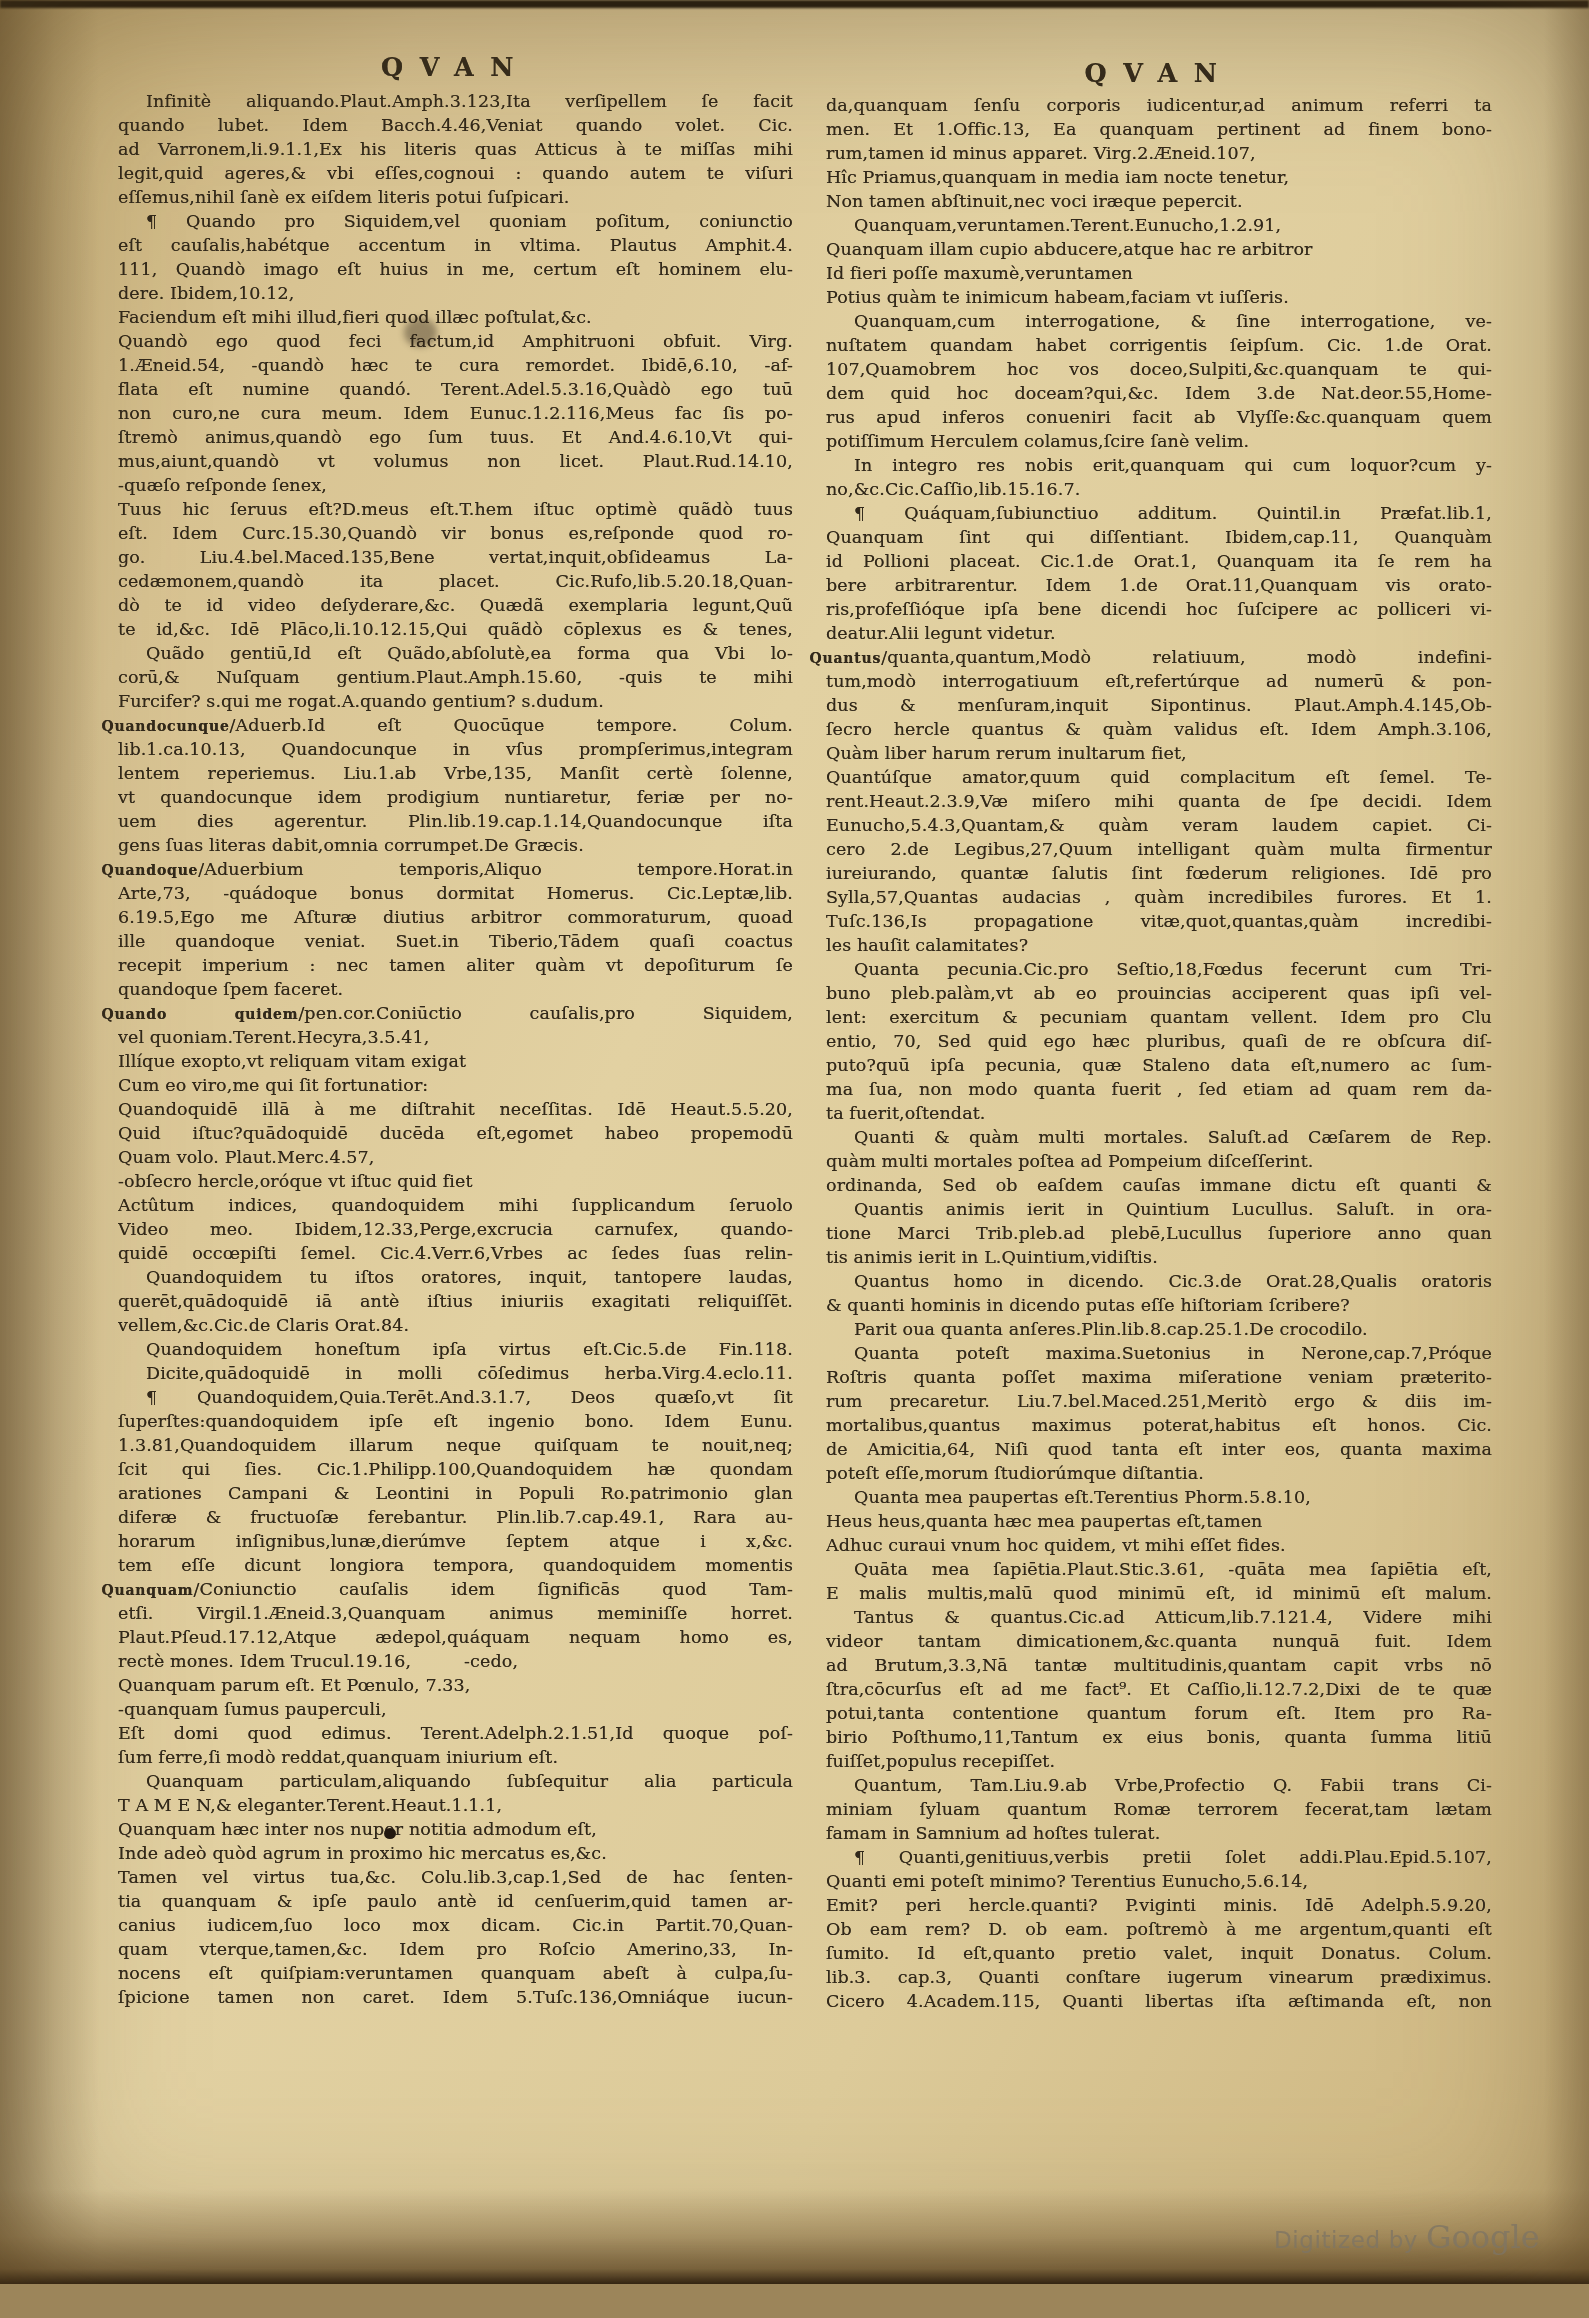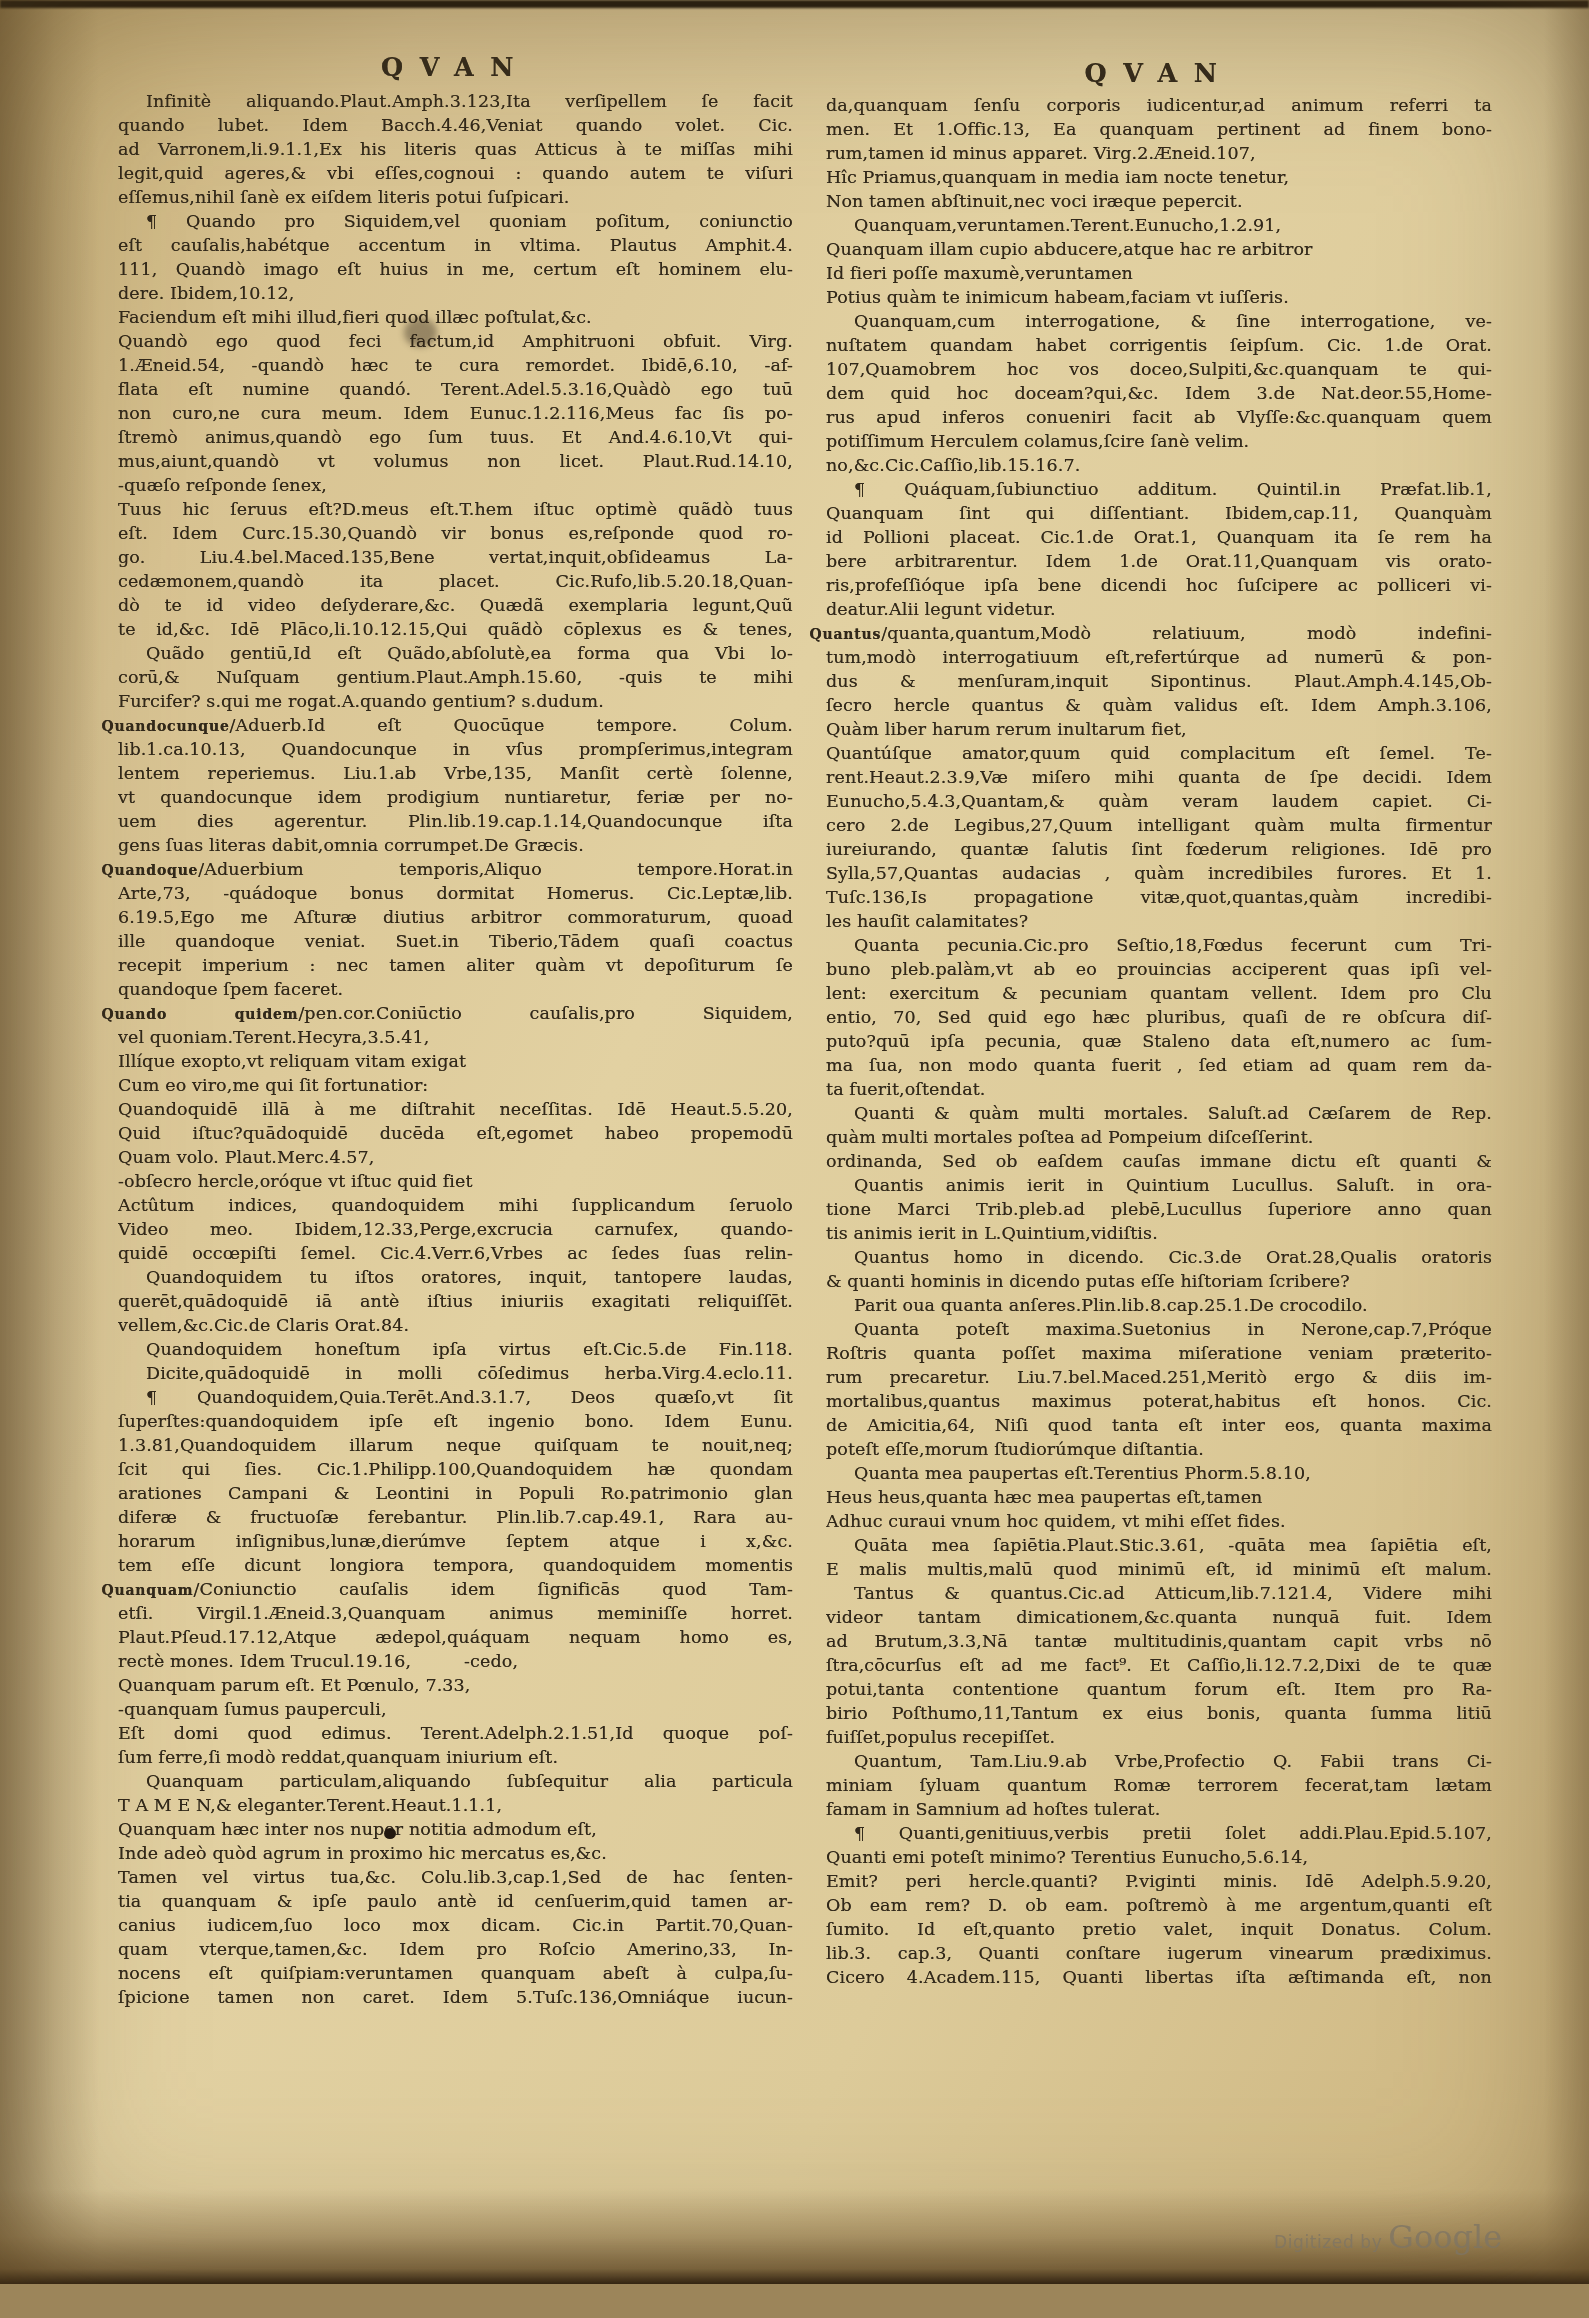--- a/index.html
+++ b/index.html
@@ -50,21 +50,21 @@
   .hang{margin-left:-16.5px;}
   .headword{
     font-size:14px;font-weight:700;letter-spacing:0.8px;
     text-shadow:0 0 0.6px rgba(40,32,20,.8);
   }
   #watermark{
     position:absolute;left:1274px;top:2218px;z-index:7;
     font-family:"DejaVu Sans","Liberation Sans",sans-serif;
     color:rgba(125,117,100,.78);white-space:nowrap;
   }
-  #wm-prefix{font-size:17px;letter-spacing:0.6px;vertical-align:baseline;}
+  #wm-prefix{font-size:23px;letter-spacing:0.6px;vertical-align:baseline;}
   #wm-brand{font-size:32px;letter-spacing:0;font-family:"DejaVu Serif","Liberation Serif",serif;}
 </style>
 </head>
 <body>
 
 <div id="book-page">
   <div id="head-left" class="running-head">QVAN</div>
   <div id="head-right" class="running-head">QVAN</div>
 
   <div id="col-left" class="col">
@@ -158,20 +158,21 @@
       <div class="line ind noj">Quanquam,veruntamen.Terent.Eunucho,1.2.91,</div>
       <div class="line noj">Quanquam illam cupio abducere,atque hac re arbitror</div>
       <div class="line noj">Id fieri poſſe maxumè,veruntamen</div>
       <div class="line noj">Potius quàm te inimicum habeam,faciam vt iuſſeris.</div>
       <div class="line ind">Quanquam,cum interrogatione, &amp; ſine interrogatione, ve-</div>
       <div class="line">nuſtatem quandam habet corrigentis ſeipſum. Cic. 1.de Orat.</div>
       <div class="line">107,Quamobrem hoc vos doceo,Sulpiti,&amp;c.quanquam te qui-</div>
       <div class="line">dem quid hoc doceam?qui,&amp;c. Idem 3.de Nat.deor.55,Home-</div>
       <div class="line">rus apud inferos conueniri facit ab Vlyſſe:&amp;c.quanquam quem</div>
       <div class="line noj">potiſſimum Herculem colamus,ſcire ſanè velim.</div>
+      <div class="line ind">In integro res nobis erit,quanquam qui cum loquor?cum y-</div>
       <div class="line noj">no,&amp;c.Cic.Caſſio,lib.15.16.7.</div>
       <div class="line ind">¶ Quáquam,ſubiunctiuo additum. Quintil.in Præfat.lib.1,</div>
       <div class="line">Quanquam ſint qui diſſentiant. Ibidem,cap.11, Quanquàm</div>
       <div class="line">id Pollioni placeat. Cic.1.de Orat.1, Quanquam ita ſe rem ha</div>
       <div class="line">bere arbitrarentur. Idem 1.de Orat.11,Quanquam vis orato-</div>
       <div class="line">ris,profeſſióque ipſa bene dicendi hoc ſuſcipere ac polliceri vi-</div>
       <div class="line noj">deatur.Alii legunt videtur.</div>
       <div class="line hang"><span class="headword">Quantus</span>/quanta,quantum,Modò relatiuum, modò indefini-</div>
       <div class="line">tum,modò interrogatiuum eſt,refertúrque ad numerū &amp; pon-</div>
       <div class="line">dus &amp; menſuram,inquit Sipontinus. Plaut.Amph.4.145,Ob-</div>

